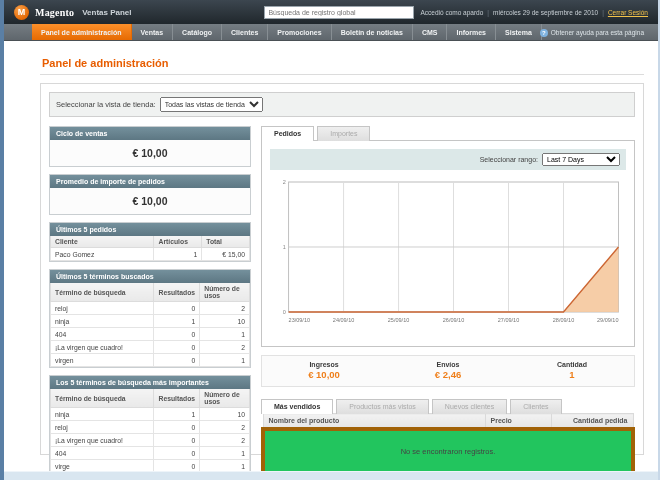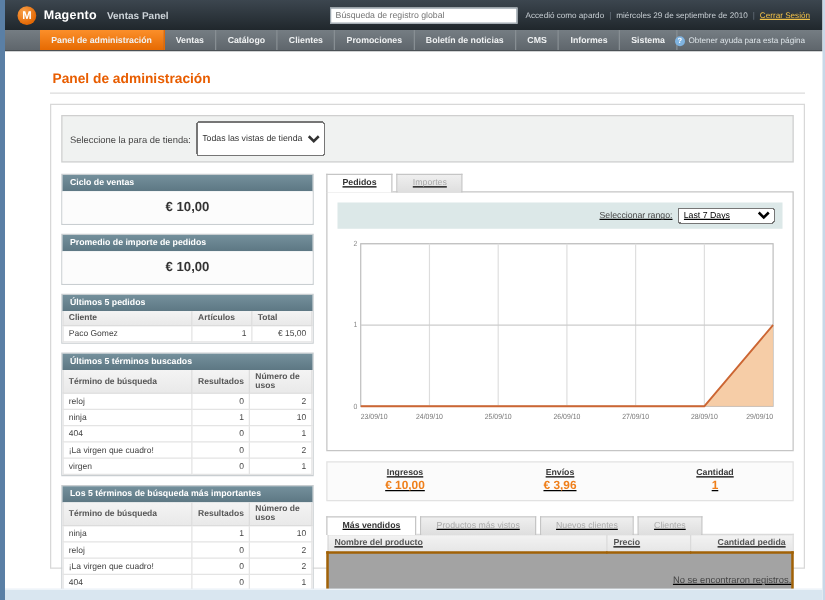--- a/index.html
+++ b/index.html
@@ -19,21 +19,21 @@
     height:24px; display:flex; align-items:center;
     background:linear-gradient(#3c464f,#20272c);
     padding:0 10px; gap:6px;
   }
   .logo-badge {
     width:15px; height:15px; border-radius:50%;
     background:radial-gradient(circle at 35% 30%,#f9a14a,#e46905 70%);
     color:#fff; font-size:9px; font-weight:bold; text-align:center; line-height:15px;
     flex:0 0 auto;
   }
-  .brand { color:#ffffff; font-size:10px; font-weight:bold; letter-spacing:.2px; }
+  .brand { color:#ffffff; font-size:10px; font-weight:bold; letter-spacing:.2px;font-family:Liberation Serif, serif; }
   .brand-suffix { color:#cdd4d9; font-size:8px; font-weight:bold; margin-left:2px; }
   .hdr-spacer { flex:1; }
   .hdr-search {
     width:150px; height:13px; font-size:7px; padding:1px 3px;
     border:1px solid #9aa5ad; background:#fff; color:#555;
     font-family:"Liberation Sans",sans-serif;
   }
   .hdr-links { display:flex; align-items:center; gap:4px; font-size:6.5px; color:#c7ced3; white-space:nowrap; }
   .hdr-sep { color:#6b7680; }
   .logout-link { color:#f2c249; text-decoration:underline; cursor:pointer; }
@@ -57,25 +57,25 @@
   .content { padding:10px 14px 0 36px; }
   .page-title { color:#e85d00; font-size:11px; font-weight:bold; padding:6px 0 5px 2px; }
   .title-rule { border:none; border-top:1px solid #dcdcdc; margin-bottom:8px; }
 
   .dash-wrap { border:1px solid #d8d8d8; background:#fff; padding:8px; height:372px; }
 
   .store-bar {
     background:#f0f2f1; border:1px solid #cfcfcf; padding:4px 6px;
     font-size:7.5px; color:#444; display:flex; align-items:center; gap:4px;
   }
-  .store-select { font-size:7px; height:28px; font-family:"Liberation Sans",sans-serif; color:#333; }
+  .store-select { font-size:7px; height:15px; font-family:"Liberation Sans",sans-serif; color:#333; }
 
   .cols { display:flex; gap:10px; margin-top:9px; }
   .left-col { width:202px; flex:0 0 auto; }
-  .right-col { flex:1; min-width:0;text-decoration:underline; }
+  .right-col { flex:1; min-width:0; }
 
   
   .sbox { margin-bottom:7px; border:1px solid #c9ced1; }
   .sbox-head {
     background:linear-gradient(#74909c,#5d7783); color:#fff;
     font-size:7px; font-weight:bold; padding:3px 6px;
   }
   .sbox-value { background:#fcfcfc; text-align:center; font-size:10.5px; font-weight:bold; color:#333; padding:7px 0; }
   table.stable { width:100%; border-collapse:collapse; font-size:6.8px; color:#444; background:#fff; }
   table.stable th {
@@ -107,21 +107,21 @@
   .stat-label { font-size:7px; font-weight:bold; color:#3a3a3a; }
   .stat-value { font-size:9.5px; font-weight:bold; color:#ef7f1a; margin-top:1px; }
 
   .bottom-tabs { margin-top:12px; }
   .btable { width:100%; border-collapse:collapse; font-size:7px; color:#555; }
   .btable th {
     background:linear-gradient(#f2f2f2,#e6e6e6); border:1px solid #dadada;
     font-weight:bold; padding:3px 5px; text-align:left; color:#555;
   }
   .btable th.r { text-align:right; }
-  .btable td.empty-cell { text-align:right; padding:16px 0 18px; background:#a3a3a3; border:2px solid #a16207; color:#444; font-size:7.5px; }
+  .btable td.empty-cell { text-align:center; padding:16px 0 18px; background:#22c55e; border:4px solid #a16207; color:#444; font-size:7.5px; }
 </style>
 </head>
 <body>
 
 <div class="hdr">
   <div class="logo-badge">M</div>
   <span class="brand">Magento</span>
   <span class="brand-suffix">Ventas Panel</span>
   <div class="hdr-spacer"></div>
   <input class="hdr-search" type="text" placeholder="Búsqueda de registro global" style="">
@@ -170,21 +170,21 @@
   <span>Obtener ayuda para esta página</span>
 </div>
 
 <div class="content">
   <div class="page-title">Panel de administración</div>
   <hr class="title-rule">
 
   <div class="dash-wrap">
 
     <div class="store-bar">
-      <span>Seleccione la para de tienda:</span>
+      <span>Seleccionar la vista de tienda:</span>
       <select class="store-select">
         <option>Todas las vistas de tienda</option>
       </select>
     </div>
 
     <div class="cols">
 
       <div class="left-col">
 
         <div class="sbox">
@@ -342,21 +342,21 @@
         </div>
 
         <div class="stats-bar">
 
         <div class="stat">
               <div class="stat-label">Ingresos</div>
               <div class="stat-value">€ 10,00</div>
             </div>
             <div class="stat">
               <div class="stat-label">Envíos</div>
-              <div class="stat-value">€ 3,96</div>
+              <div class="stat-value">€ 2,46</div>
             </div>
             <div class="stat">
               <div class="stat-label">Cantidad</div>
               <div class="stat-value">1</div>
             </div>
           </div>
 
         <div class="tabs bottom-tabs">
 
         <div class="tab active"><span>Más vendidos</span></div>

